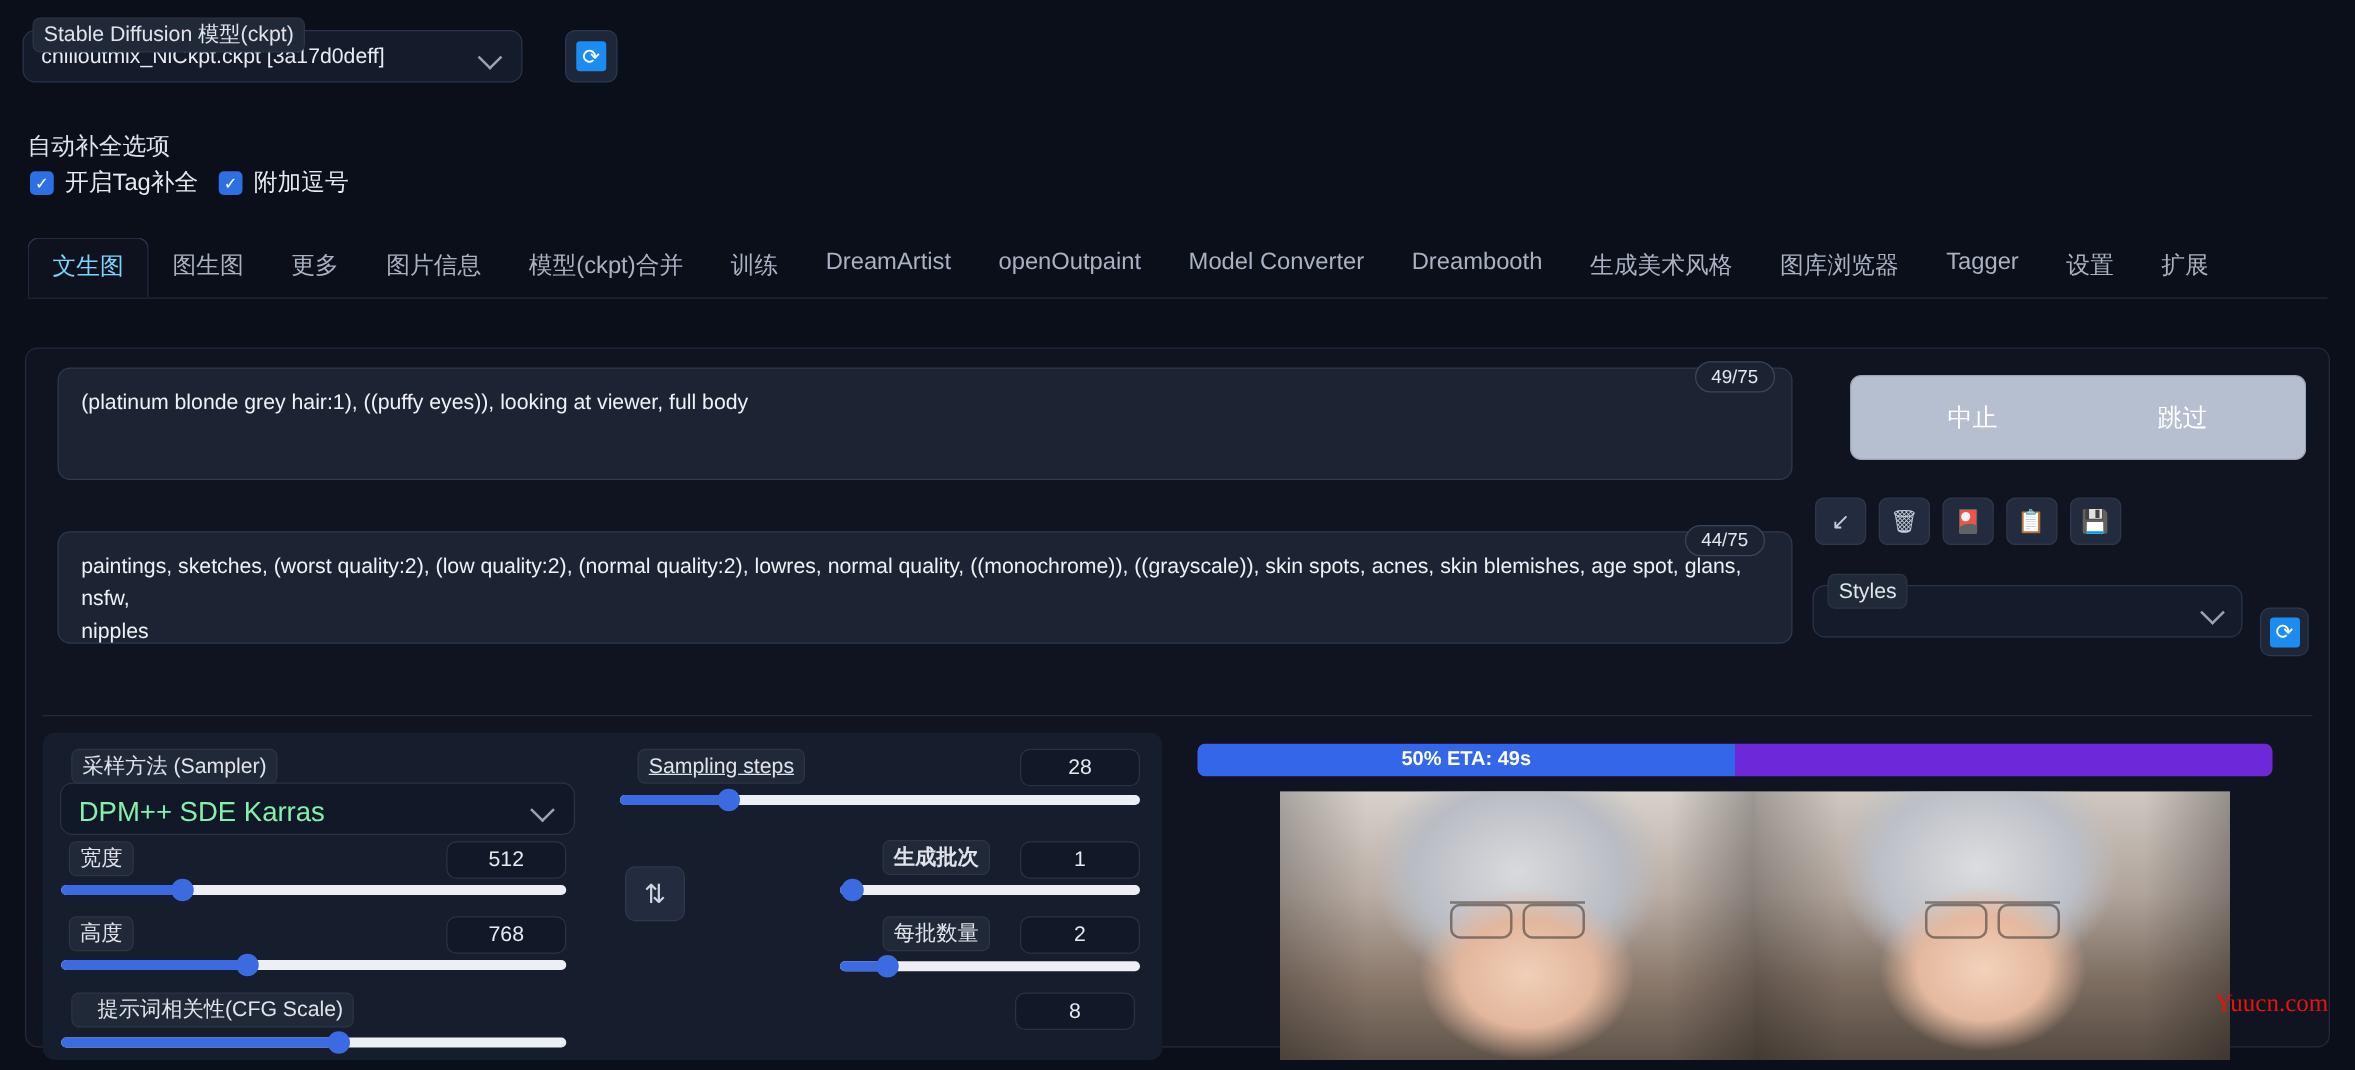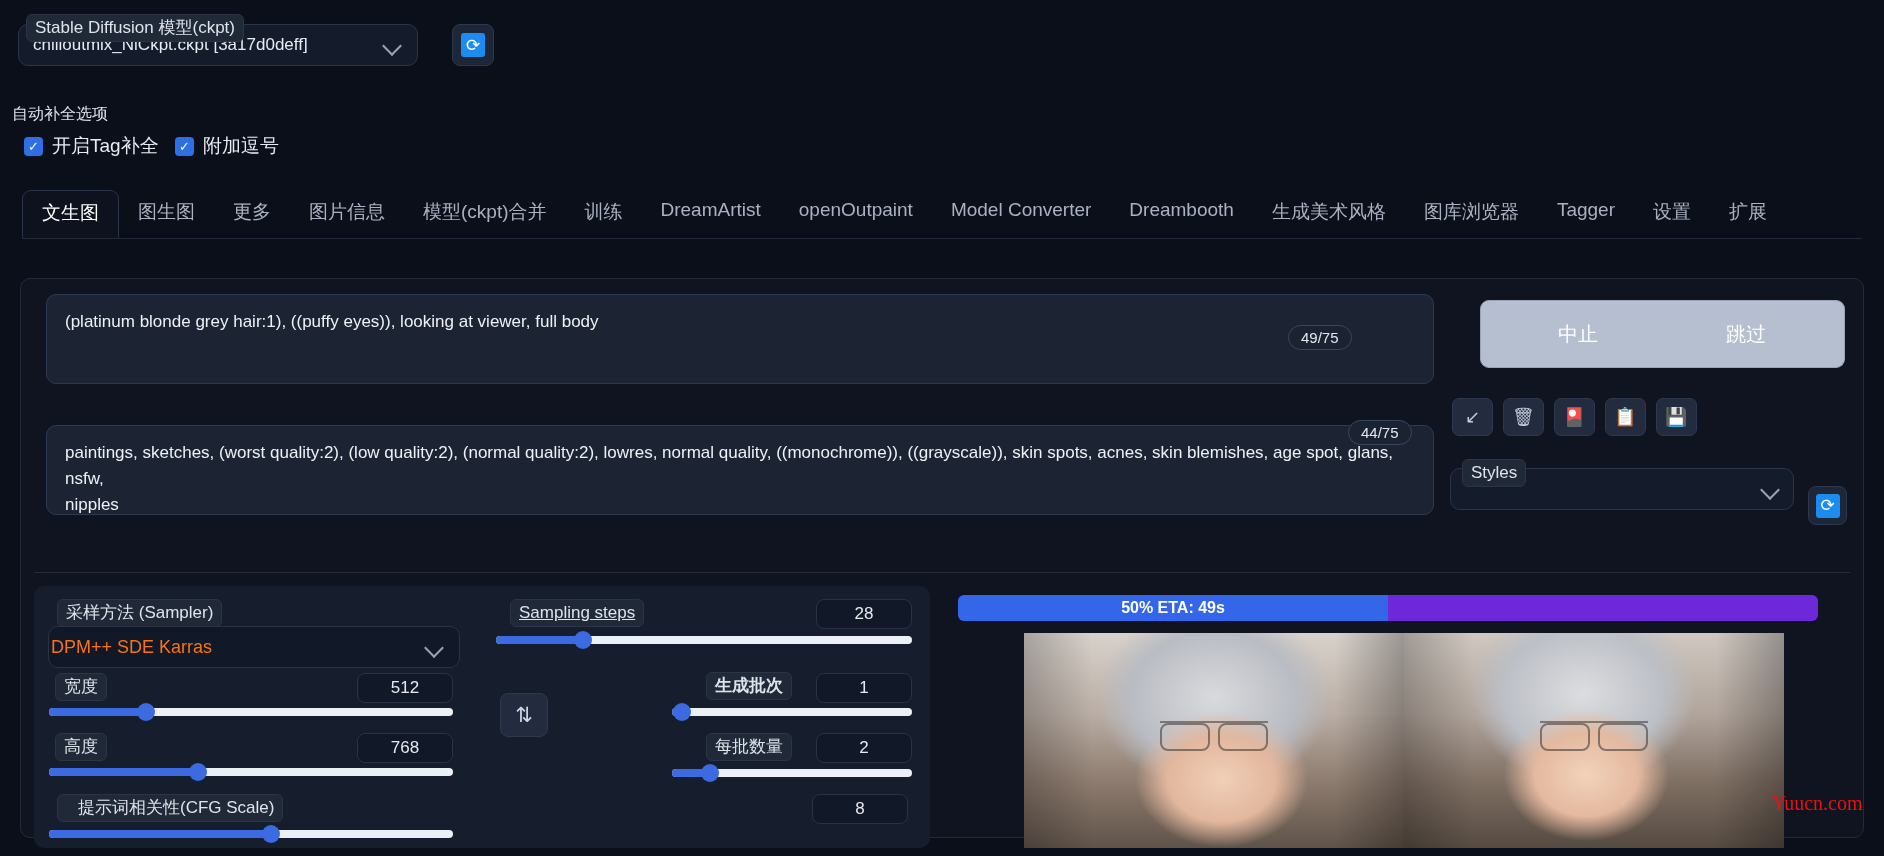--- a/index.html
+++ b/index.html
@@ -78,21 +78,21 @@
     display: flex; align-items: center; justify-content: center;
   }
   .refresh-glyph {
     width: 24px; height: 24px; background: #1d8cf0; border-radius: 3px;
     display: flex; align-items: center; justify-content: center;
     color: #ffffff; font-size: 17px; line-height: 1;
   }
 
   
   #autocomplete-title {
-    position: absolute; left: 12px; top: 104px; font-size: 16px; color: #dfe3ec;
+    position: absolute; left: 22px; top: 104px; font-size: 19px; color: #dfe3ec;
   }
   .cbrow { position: absolute; display: flex; align-items: center; gap: 9px; }
   .cb {
     width: 19px; height: 19px; border-radius: 4px; background: #2f6fe4;
     display: flex; align-items: center; justify-content: center;
     color: #fff; font-size: 13px; line-height: 1;
   }
   .cblabel { font-size: 19px; color: #e7eaf1; }
 
   
@@ -100,21 +100,21 @@
     position: absolute; left: 22px; top: 190px; width: 1840px;
     display: flex; flex-wrap: wrap; align-items: flex-start;
     border-bottom: 1px solid #222b3c; padding-bottom: 0;
   }
   .tab {
     font-size: 19px; color: #a9b1c2;
     padding: 9px 19px 11px 19px;
     white-space: nowrap;
   }
   .tab.active {
-    color: #ffffff;
+    color: #7dd3fc;
     border: 1px solid #2a3449;
     border-bottom-color: transparent;
     border-radius: 9px 9px 0 0;
     background: #0d121e;
   }
 
   
   #main-panel {
     position: absolute; left: 20px; top: 278px; width: 1844px; height: 560px;
     background: #0f1420; border: 1px solid #222b3c; border-radius: 10px;
@@ -280,21 +280,21 @@
   <div class="tab">Tagger</div>
   <div class="tab">设置</div>
   <div class="tab">扩展</div>
 </div>
 
 <div id="main-panel"></div>
 
 <div class="prompt-box" style="left:46px; top:294px; width:1388px; height:90px;">
   <div>(platinum blonde grey hair:1), ((puffy eyes)), looking at viewer, full body</div>
 </div>
-<div class="token-badge" style="left:1288px; top:289px;margin-top:36px;">49/75</div>
+<div class="token-badge" style="left:1356px; top:289px;">49/75</div>
 
 <div class="prompt-box" style="left:46px; top:425px; width:1388px; height:90px;">
   <div>paintings, sketches, (worst quality:2), (low quality:2), (normal quality:2), lowres, normal quality, ((monochrome)), ((grayscale)), skin spots, acnes, skin blemishes, age spot, glans, nsfw,</div>
   <div>nipples</div>
 </div>
 <div class="token-badge" style="left:1348px; top:420px;">44/75</div>
 
 <div class="big-btn" style="left:1452px; top:300px; width:196px; border-radius:9px 0 0 9px;margin-left:28px;">中止</div>
 <div class="big-btn" style="left:1648px; top:300px; width:197px; border-radius:0 9px 9px 0; border-left:none;">跳过</div>
 
@@ -321,21 +321,21 @@
 <div id="styles-refresh">
   <span class="refresh-glyph">⟳</span>
 </div>
 
 <div id="divider"></div>
 
 <div id="settings-panel"></div>
 
 <div class="field-label" style="left:57px; top:599px;">采样方法 (Sampler)</div>
 <div id="sampler-select">
-  <span style="position:absolute; left:2px; top:10px; font-size:18px; color:#f97316;">DPM++ SDE Karras</span>
+  <span style="position:absolute; left:14px; top:10px; font-size:22px; color:#86efac;">DPM++ SDE Karras</span>
   <span class="chev" style="right:18px; top:14px;"></span>
 </div>
 
 <div class="field-label" style="left:55px; top:673px;">宽度</div>
 <div class="num-box" style="left:357px; top:673px; width:96px; height:30px;">512</div>
 <div class="slider-track" style="left:49px; top:708px; width:404px;">
   <div class="slider-fill" style="width:24%;"></div>
   <div class="slider-thumb" style="left:calc(24% - 9px);"></div>
 </div>
 

